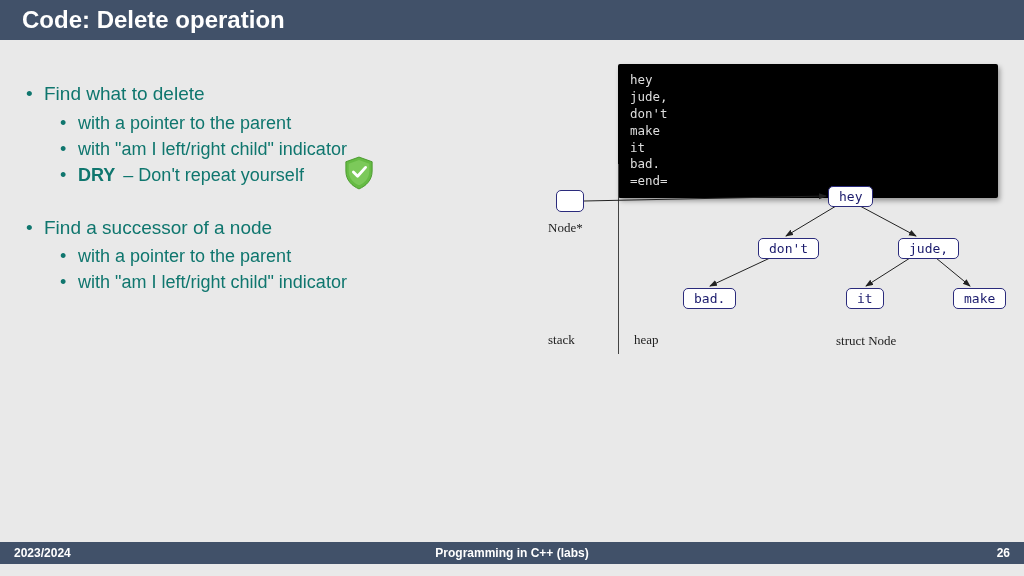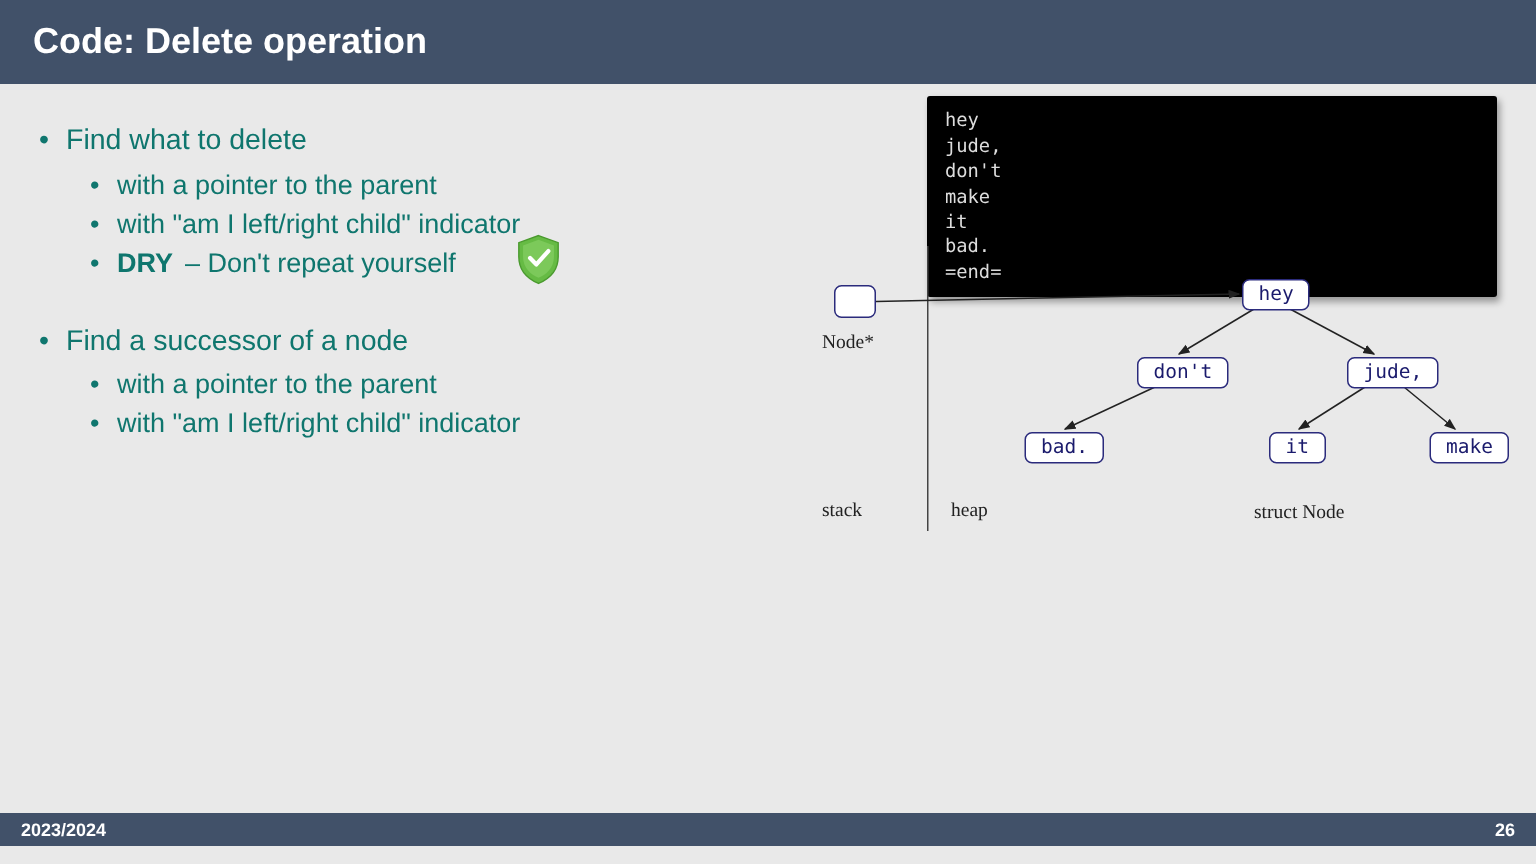--- a/index.html
+++ b/index.html
@@ -1,17 +1,17 @@
 <!DOCTYPE html>
 <html><head>
 <meta charset="utf-8">
 <style>
   * { margin: 0; padding: 0; box-sizing: border-box; }
   html, body { width: 1024px; height: 576px; font-family: Arial, Helvetica, sans-serif; background: #e9e9e9; overflow: hidden; }
-  .header { background: #415169; height: 56px; display: flex; align-items: center; padding-left: 22px; }
+  .header { background: #415169; height: 40px; display: flex; align-items: center; padding-left: 22px; }
   .header h1 { color: #fff; font-size: 24px; font-weight: bold; }
   .footer { position: absolute; bottom: 12px; left: 0; right: 0; height: 22px; background: #415169; color: #fff; font-size: 12px; display: flex; align-items: center; padding: 0 14px; font-weight: bold; }
   .footer .center { position: absolute; left: 0; right: 0; text-align: center; }
   .footer .right { margin-left: auto; }
   .body { position: absolute; top: 56px; bottom: 22px; left: 0; right: 0; }
 
   .bullets { position: absolute; left: 44px; top: 24px; font-size: 19px; color: #0f766e; line-height: 1.45; }
   .bullets ul { list-style: none; }
   .bullets > ul > li::before { content: "•"; position: absolute; margin-left: -18px; }
   .bullets > ul > li { position: relative; margin-bottom: 14px; padding-left: 0; }
@@ -119,14 +119,15 @@
     <div class="tnode n-jude">jude,</div>
     <div class="tnode n-bad">bad.</div>
     <div class="tnode n-it">it</div>
     <div class="tnode n-make">make</div>
   </div>
 
 </div>
 
 <div class="footer">
   <span>2023/2024</span>
+  <span class="center">Programming in C++ (labs)</span>
   <span class="right">26</span>
 </div>
 
 </body></html>

